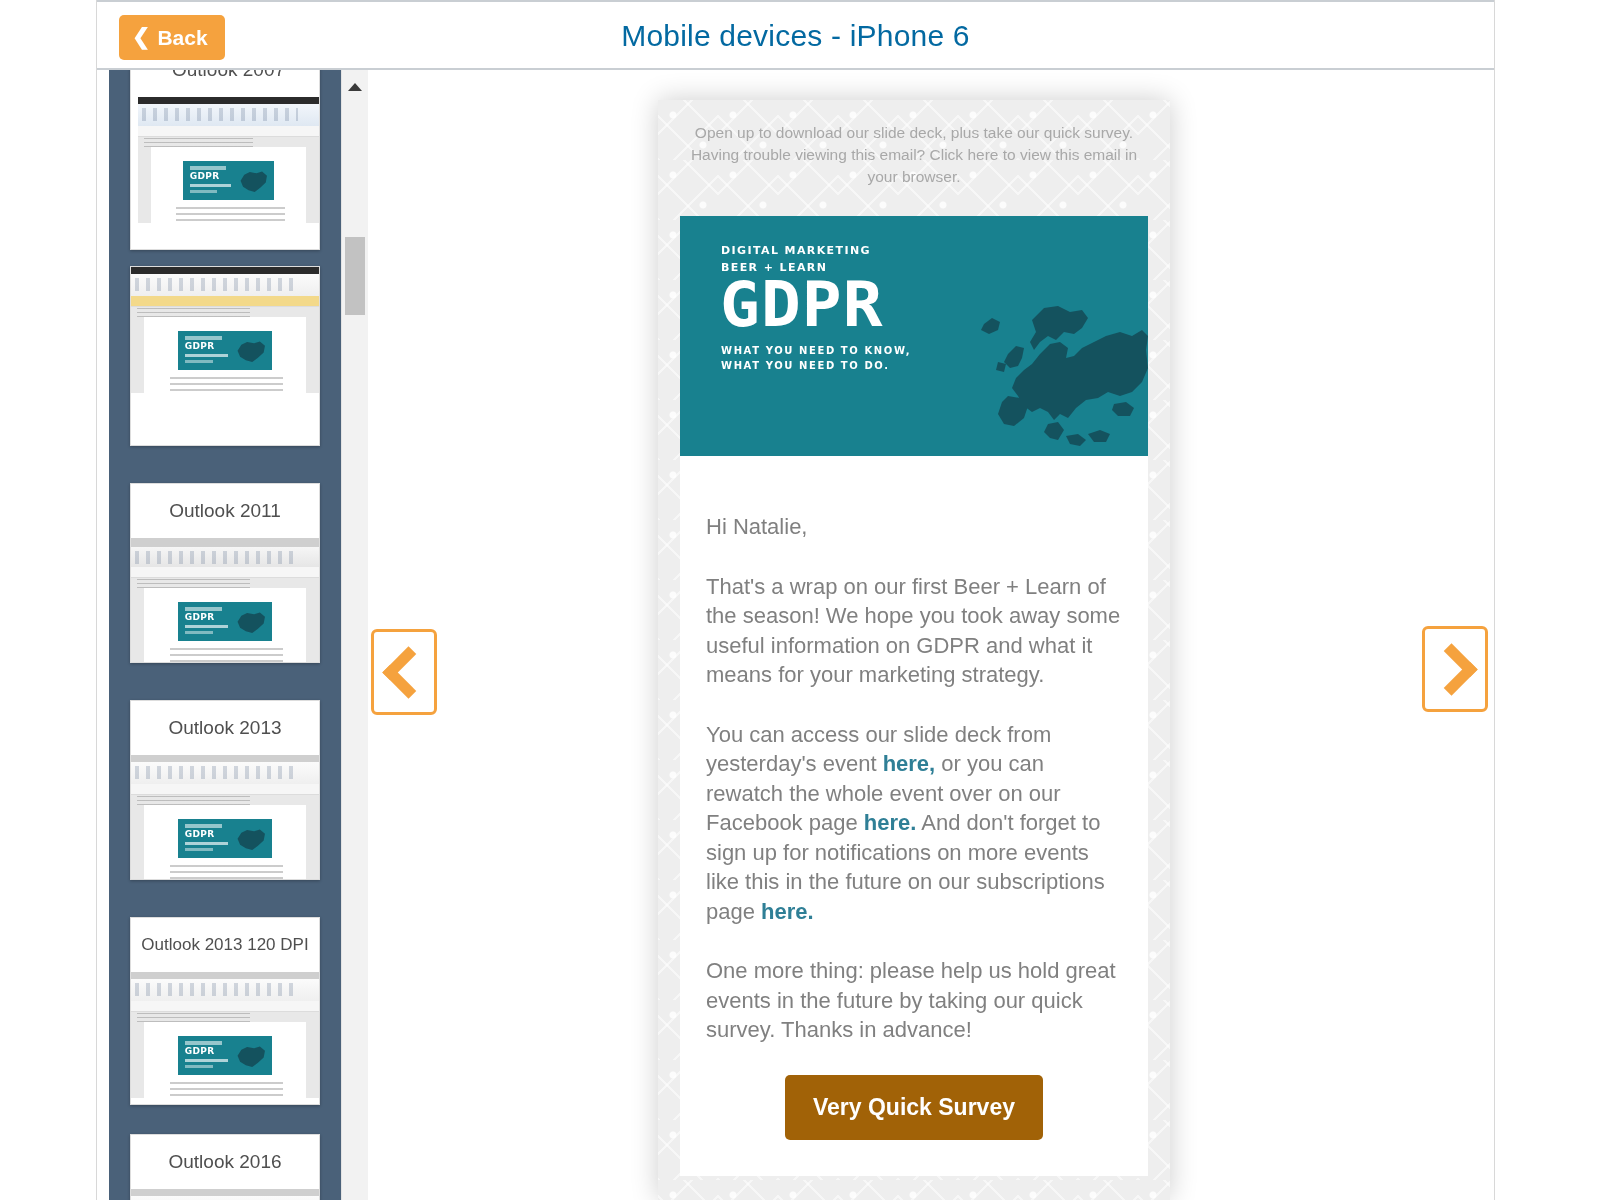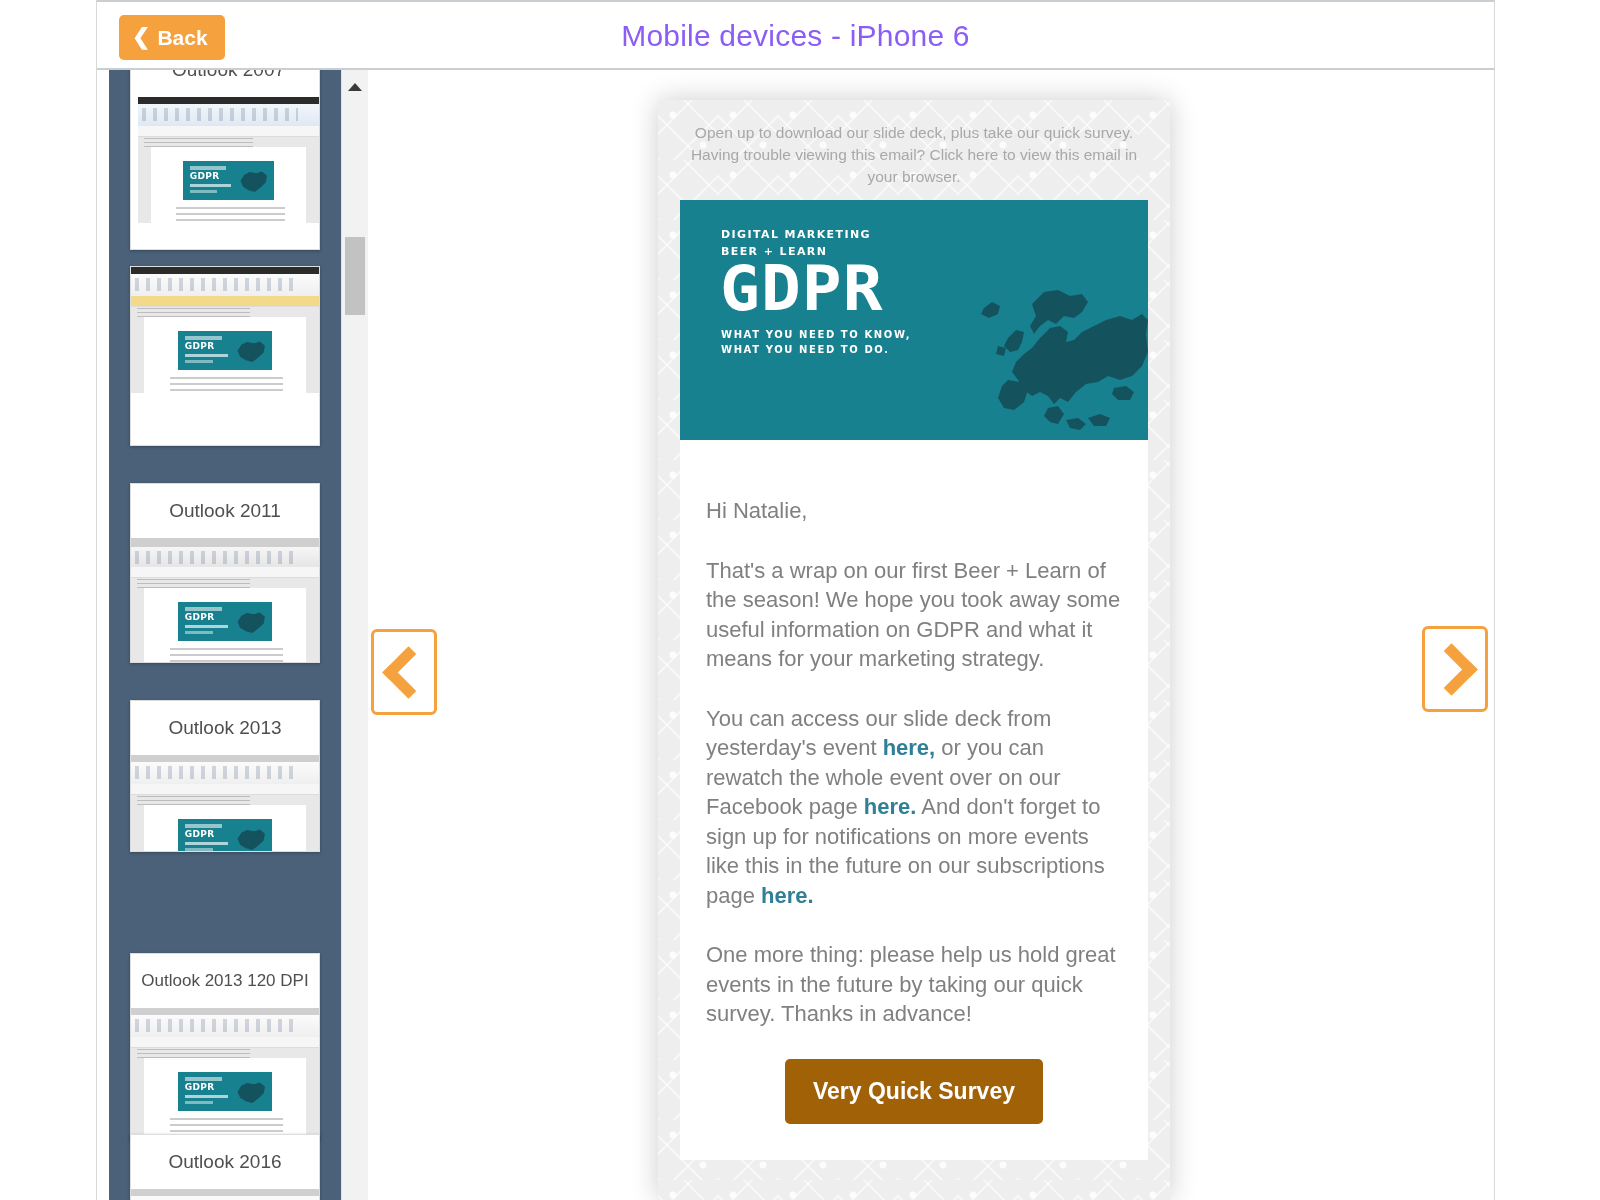--- a/index.html
+++ b/index.html
@@ -59,21 +59,21 @@
     line-height: 1;
     margin-top: -2px;
   }
   .page-title {
     position: absolute;
     left: 0; top: 0;
     width: 1397px; height: 81px;
     line-height: 68px;
     text-align: center;
     font-size: 30px;
-    color: #8b5cf6;
+    color: #0369a1;
     letter-spacing: 0.2px;
   }
 
   
   .content {
     position: absolute;
     left: 0; top: 70px;
     width: 1397px; height: 1130px;
     background: #ffffff;
   }
@@ -275,21 +275,21 @@
   }
   .preheader {
     padding: 22px 18px 12px 18px;
     text-align: center;
     font-size: 15.5px;
     line-height: 1.43;
     color: #a8a8a8;
   }
   .email-card {
     position: relative;
-    margin: 0 22px;
+    margin: 16px 22px;
     background: #ffffff;
     min-height: 960px;
   }
 
   
   .banner {
     position: relative;
     height: 240px;
     background: #18818f;
     overflow: hidden;
@@ -447,21 +447,21 @@
                 <div class="mb-title">GDPR</div>
                 <div class="mb-sub"></div>
                 <div class="mb-sub2"></div>
                 <div class="mb-map"></div>
               </div>
               <div class="mini-text"></div>
             </div>
           </div>
         </div>
 
-        <div class="thumb-card" style="top:630px; height:152px;">
+        <div class="thumb-card" style="top:630px; height:180px;">
           <div class="thumb-label">Outlook 2013</div>
           <div class="thumb-shot">
             <div class="shot-titlebar mac"></div>
             <div class="shot-ribbon w">
                 <div class="shot-ribbon-dots"></div>
               </div>
             <div class="shot-addressbar"></div>
             <div class="shot-lines"></div>
             <div class="shot-page">
               <div class="mini-banner">
@@ -469,21 +469,21 @@
                 <div class="mb-title">GDPR</div>
                 <div class="mb-sub"></div>
                 <div class="mb-sub2"></div>
                 <div class="mb-map"></div>
               </div>
               <div class="mini-text"></div>
             </div>
           </div>
         </div>
 
-        <div class="thumb-card" style="top:883px; height:188px;">
+        <div class="thumb-card" style="top:847px; height:188px;">
           <div class="thumb-label small">Outlook 2013 120 DPI</div>
           <div class="thumb-shot">
             <div class="shot-titlebar mac"></div>
             <div class="shot-ribbon w">
                 <div class="shot-ribbon-dots"></div>
               </div>
             <div class="shot-addressbar"></div>
             <div class="shot-lines"></div>
             <div class="shot-page">
               <div class="mini-banner">

